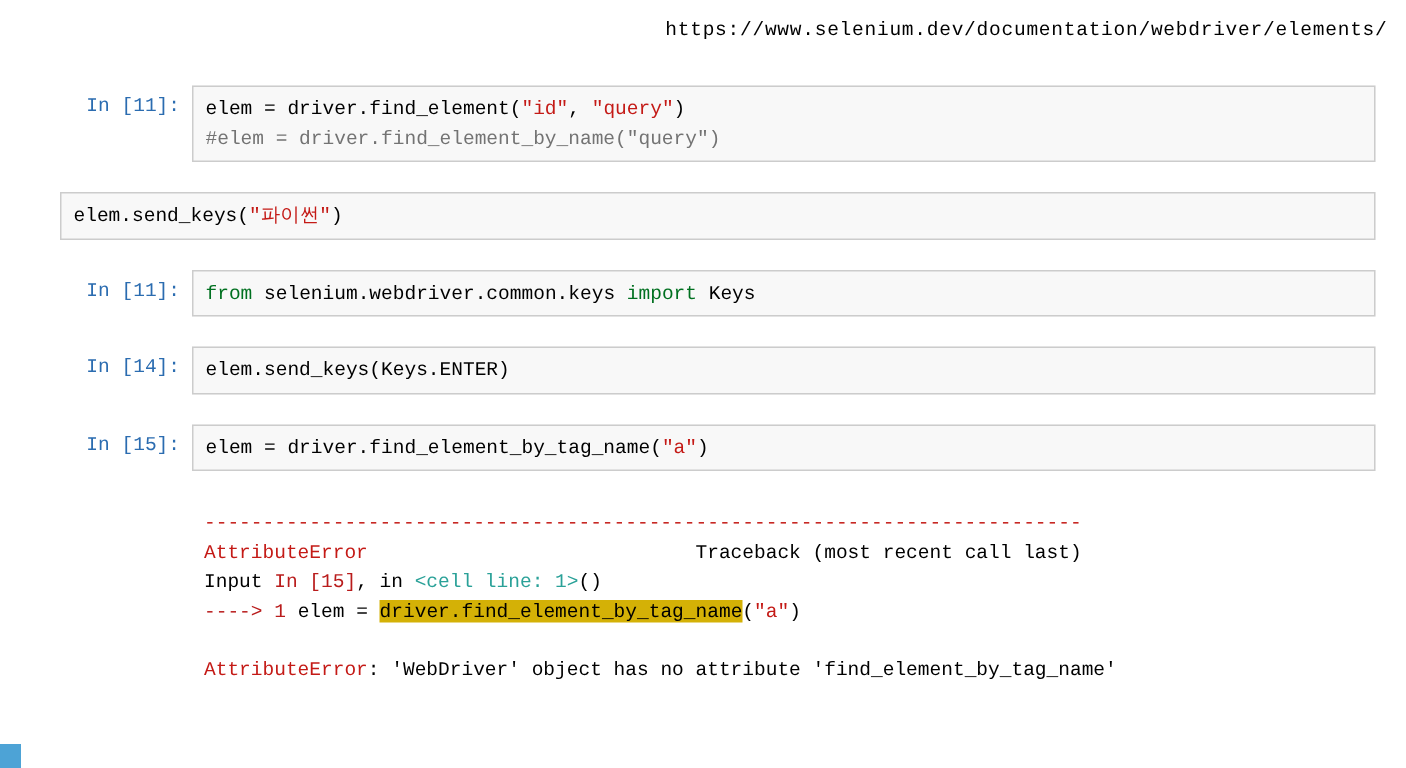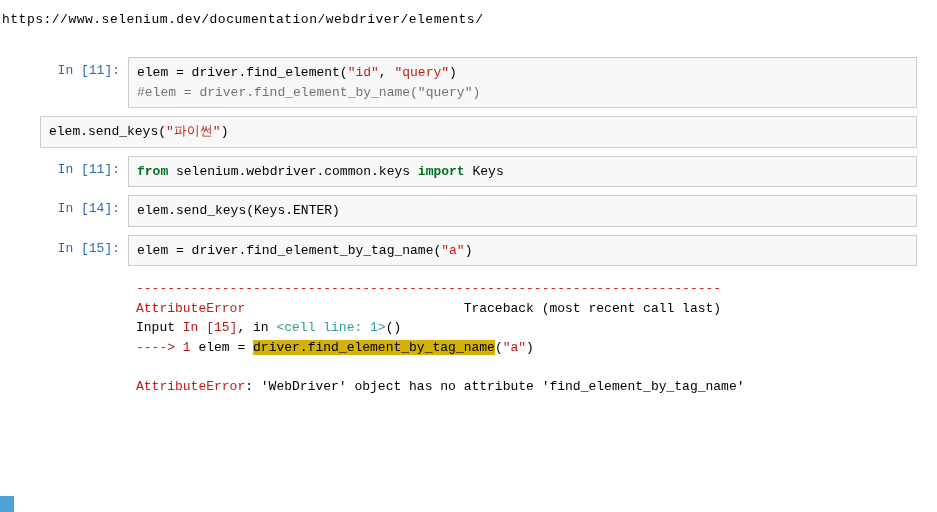--- a/index.html
+++ b/index.html
@@ -1,26 +1,26 @@
 <!DOCTYPE html>
 <html><head>
 <meta charset="utf-8">
 <style>
 body{margin:0;font-family:"Courier New",monospace;font-size:13px;color:#000;background:#fff}
 .container{width:937px;box-sizing:border-box}
-.url{text-align:left;padding:12px 2px 30px;font-family:"Courier New",monospace;letter-spacing:0.5px}
+.url{text-align:right;padding:12px 12px 30px;font-family:"Courier New",monospace;letter-spacing:0.5px}
 .cells{padding:0 20px 0 40px}
-.cell{display:flex;margin-bottom:8px}
+.cell{display:flex;margin-bottom:20px}
 .prompt{width:80px;flex-shrink:0;text-align:right;padding:6px 8px 0 0;color:#2b6cb0;font-family:"Courier New",monospace}
 .input-area{flex:1;border:1px solid #ccc;background:#f8f8f8;padding:5px 8px;font-family:"Courier New",monospace;line-height:1.5;white-space:pre}
 .output-area{flex:1;padding:5px 8px;font-family:"Courier New",monospace;line-height:1.5;white-space:pre-wrap}
 .tk-op{color:#000}
 .tk-str{color:#c41a16}
 .tk-cmt{color:#737373;}
-.tk-kw{color:#007020;font-weight:bold}
+.tk-kw{color:#007020;font-weight:normal}
 .sep{color:#c41a16}
 .err-name{color:#c41a16;font-weight:normal}
 .cell-ref{color:#2aa198}
 .arrow{color:#b91c1c}
 .hl{background:#d4b106}
 .out-text{color:#000}
 .bottom-accent{position:absolute;left:0;bottom:0;width:14px;height:16px;background:#4da3d6}
 .wrapper{position:relative;width:937px;height:512px;overflow:hidden}
 </style>
 </head>

